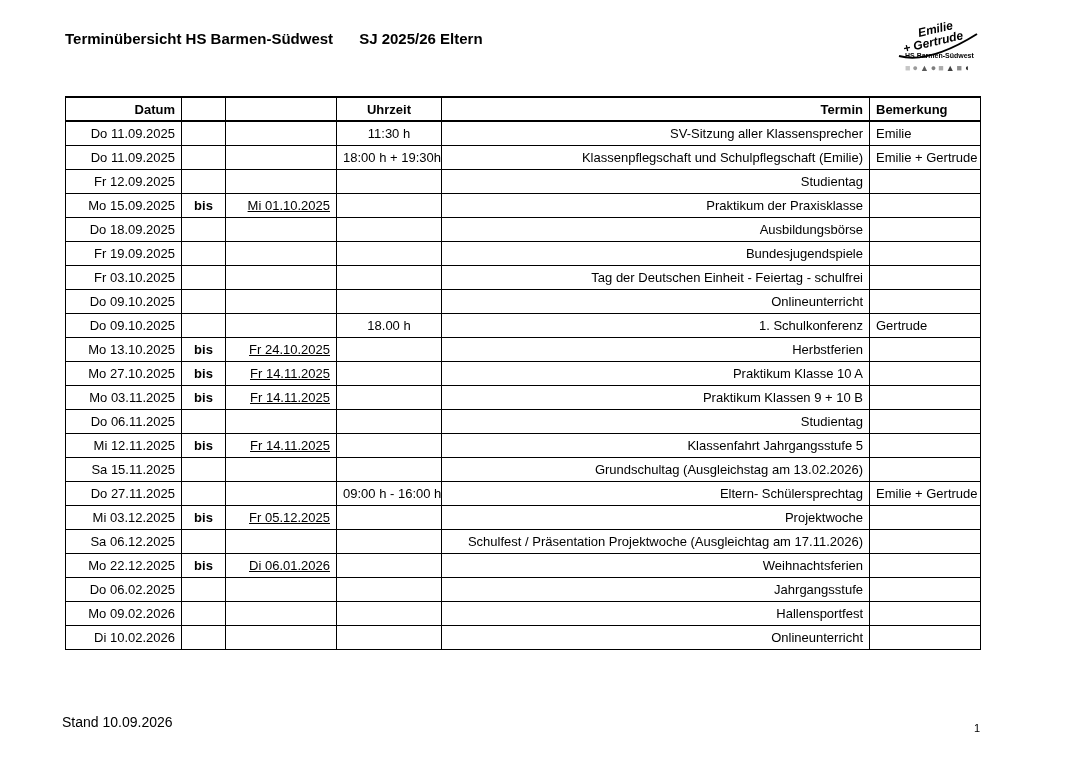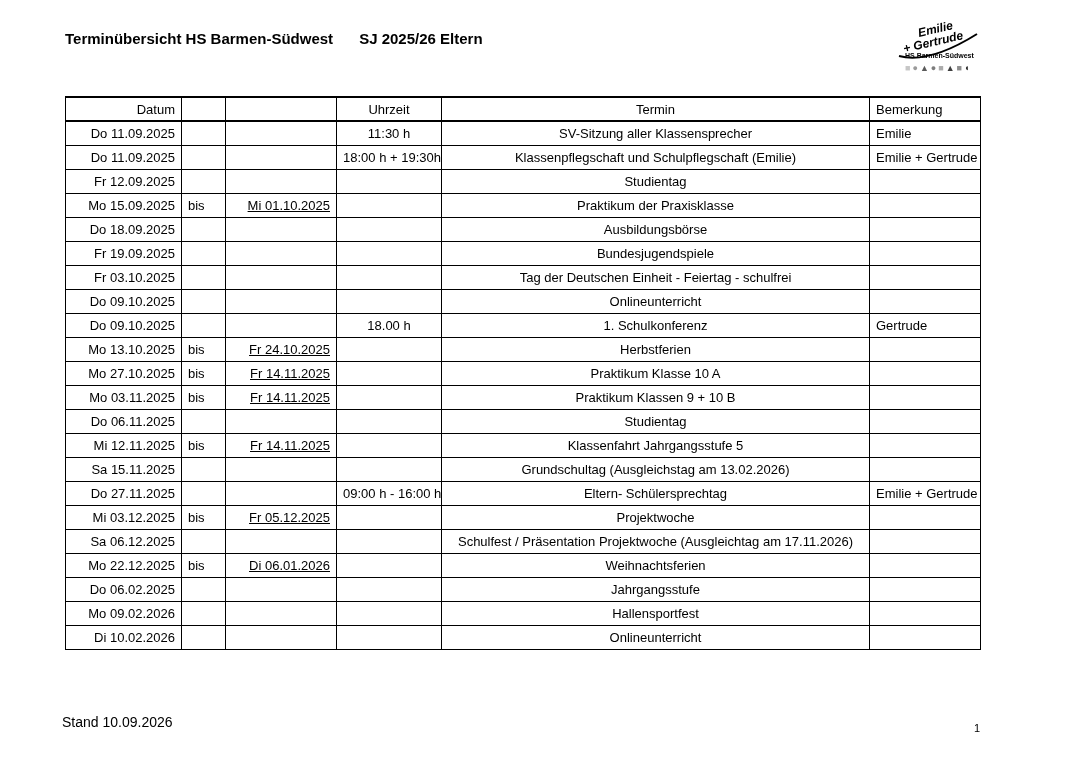--- a/index.html
+++ b/index.html
@@ -34,26 +34,26 @@
   }
   .schedule th, .schedule td {
     border:1px solid #000;
     height:24px;
     font-size:13px;
     padding:1px 6px;
     overflow:hidden;
     white-space:nowrap;
     vertical-align:middle;
   }
-  .schedule th { font-weight:normal; border-bottom:2px solid #000; border-top:2px solid #000; }
+  .schedule th { font-weight:bold; border-bottom:2px solid #000; border-top:2px solid #000; }
   .c-start, .h-datum   { text-align:right; }
-  .c-bis               { text-align:left; }
+  .c-bis               { text-align:center;font-weight:bold; }
   .c-end               { text-align:right;text-decoration:underline; }
   .c-time, .h-uhrzeit  { text-align:center; }
-  .c-event, .h-termin  { text-align:center; }
+  .c-event, .h-termin  { text-align:right; }
   .c-note, .h-bemerkung{ text-align:left; }
 
   .footer-stand { position:absolute; left:62px; top:714px; font-size:14px; }
   .footer-page  { position:absolute; right:90px; top:722px; font-size:11px; }
 </style>
 </head>
 <body>
 
 <div class="page">
 

